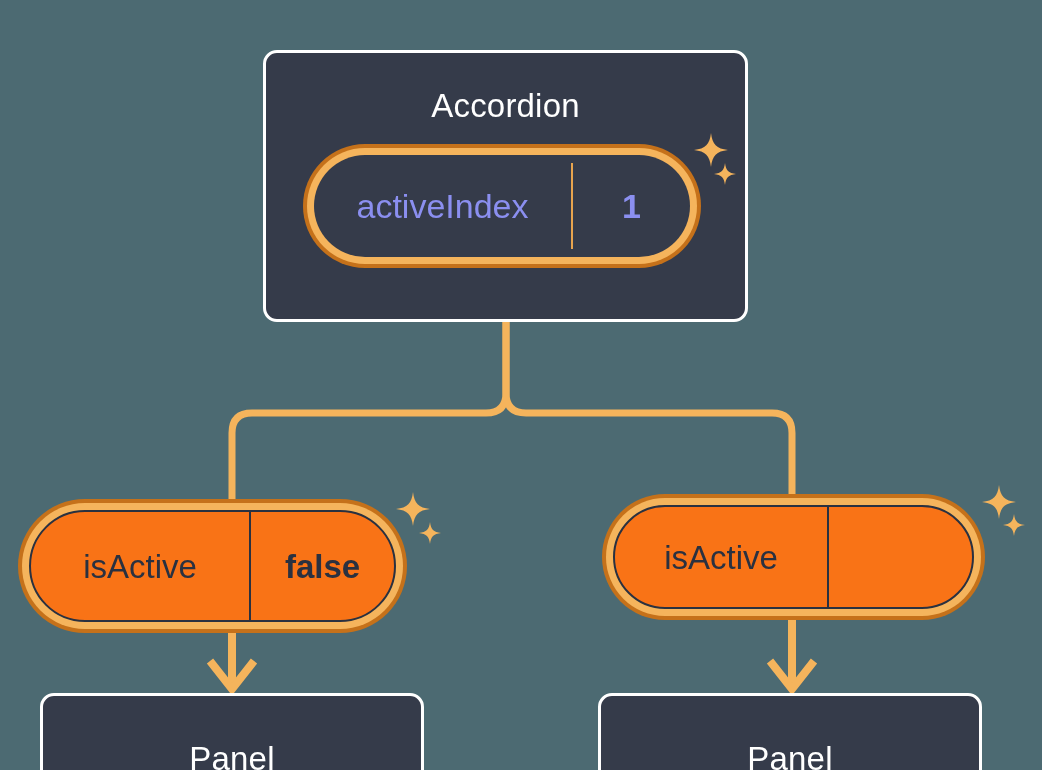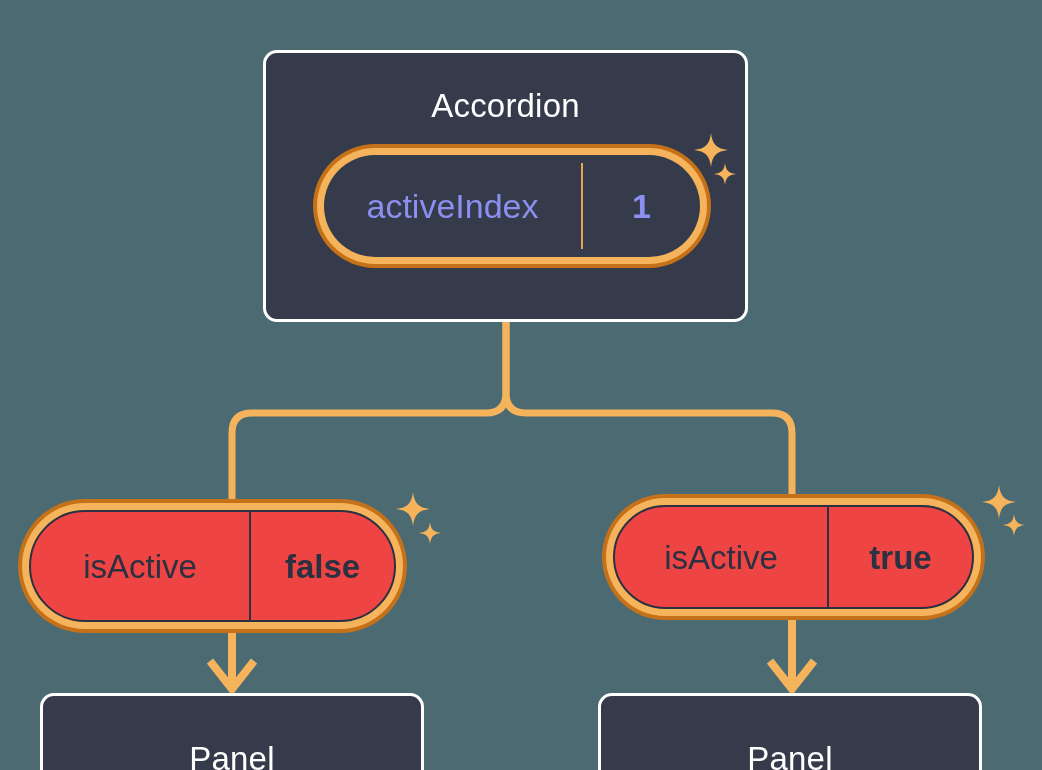--- a/index.html
+++ b/index.html
@@ -86,35 +86,35 @@
   .pill-core {
     width: 100%;
     height: 100%;
     border-radius: 999px;
     box-sizing: border-box;
     display: flex;
     align-items: stretch;
     overflow: hidden;
   }
   .pill-core.dark  { background: #353b4a; }
-  .pill-core.light { background: #ef4444; border: 2px solid #2a3140; }
+  .pill-core.light { background: #f97316; border: 2px solid #2a3140; }
 
   .pill-cell {
     display: flex;
     align-items: center;
     justify-content: center;
     white-space: nowrap;
     line-height: 1;
   }
   .pill-cell.name  { font-weight: 400; }
   .pill-cell.value { font-weight: 700; }
 
   
   #pill-active-index {
-    left: 313px;
+    left: 303px;
     top: 96px;
     width: 398px;
     height: 124px;
   }
   #pill-active-index .pill-cell        { color: #8b8ff0; font-size: 34px; }
   #pill-active-index .pill-cell.name   { flex: 0 0 257px; }
   #pill-active-index .divider          { width: 2px; background: #e8a44e; margin: 8px 0; }
   #pill-active-index .pill-cell.value  { flex: 1 1 auto; }
 
   
@@ -219,21 +219,20 @@
 
   <div id="panel-box-left" class="comp-box panel-box">
     <div class="comp-title">Panel</div>
   </div>
 
   <div id="pill-isactive-right" class="pill-outer pill-isactive">
     <div class="pill-ring">
       <div class="pill-core light">
         <div class="pill-cell name">isActive</div>
         <div class="divider"></div>
-        <div class="pill-cell value">true</div>
       </div>
     </div>
   </div>
 
   <span id="sparkle-right-big" class="sparkle">
     <svg width="34" height="34" viewBox="0 0 100 100">
       <path d="M50 0 C54 34 66 46 100 50 C66 54 54 66 50 100 C46 66 34 54 0 50 C34 46 46 34 50 0 Z" fill="#f5b45c"></path>
     </svg>
   </span>
   <span id="sparkle-right-small" class="sparkle">

